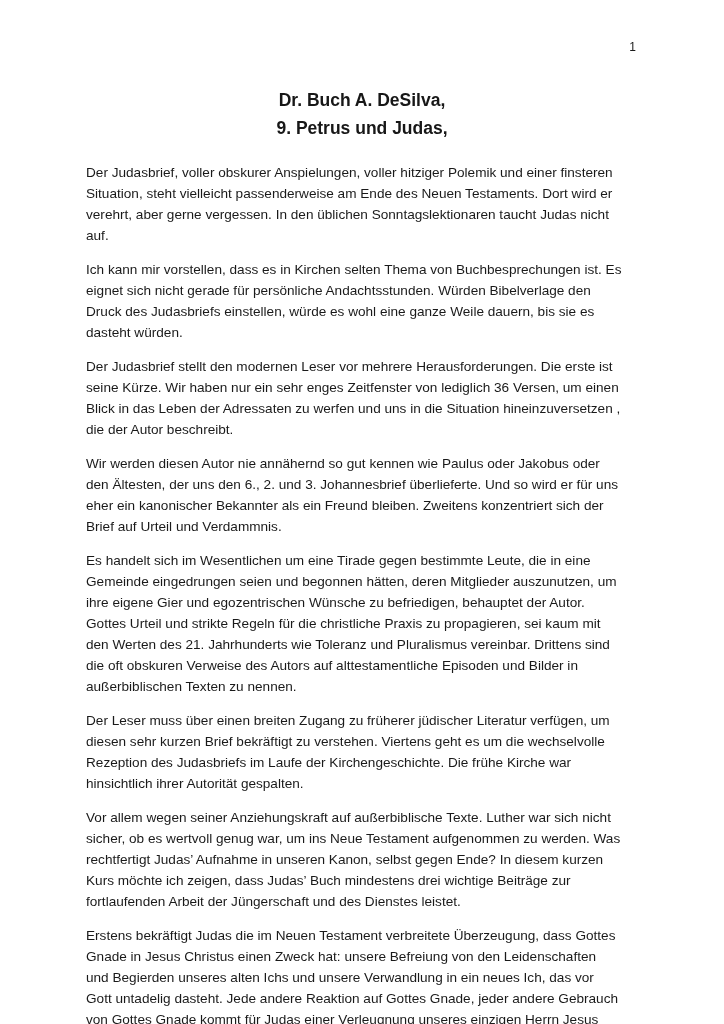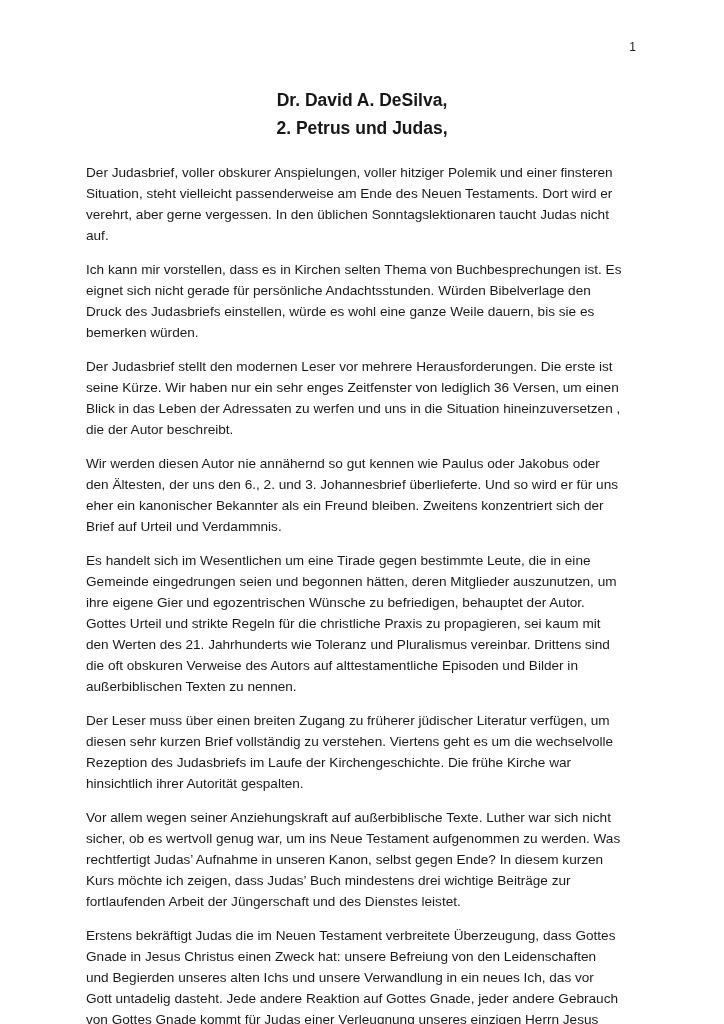--- a/index.html
+++ b/index.html
@@ -52,30 +52,30 @@
 </head>
 <body>
 
 <div class="page">
 
   <div class="page-number">1</div>
 
   <div class="content">
 
     <h1 class="doc-title">
-      <div>Dr. David A. DeSilva,</div>
-      <div>2. Petrus und Judas,</div>
+      <div>Dr. Buch A. DeSilva,</div>
+      <div>9. Petrus und Judas,</div>
     </h1>
 
     <div class="body-text">
       <p>Der Judasbrief, voller obskurer Anspielungen, voller hitziger Polemik und einer finsteren Situation, steht vielleicht passenderweise am Ende des Neuen Testaments. Dort wird er verehrt, aber gerne vergessen. In den üblichen Sonntagslektionaren taucht Judas nicht auf.</p>
-      <p>Ich kann mir vorstellen, dass es in Kirchen selten Thema von Buchbesprechungen ist. Es eignet sich nicht gerade für persönliche Andachtsstunden. Würden Bibelverlage den Druck des Judasbriefs einstellen, würde es wohl eine ganze Weile dauern, bis sie es bemerken würden.</p>
+      <p>Ich kann mir vorstellen, dass es in Kirchen selten Thema von Buchbesprechungen ist. Es eignet sich nicht gerade für persönliche Andachtsstunden. Würden Bibelverlage den Druck des Judasbriefs einstellen, würde es wohl eine ganze Weile dauern, bis sie es dasteht würden.</p>
       <p>Der Judasbrief stellt den modernen Leser vor mehrere Herausforderungen. Die erste ist seine Kürze. Wir haben nur ein sehr enges Zeitfenster von lediglich 36 Versen, um einen Blick in das Leben der Adressaten zu werfen und uns in die Situation hineinzuversetzen , die der Autor beschreibt.</p>
       <p>Wir werden diesen Autor nie annähernd so gut kennen wie Paulus oder Jakobus oder den Ältesten, der uns den 6., 2. und 3. Johannesbrief überlieferte. Und so wird er für uns eher ein kanonischer Bekannter als ein Freund bleiben. Zweitens konzentriert sich der Brief auf Urteil und Verdammnis.</p>
       <p>Es handelt sich im Wesentlichen um eine Tirade gegen bestimmte Leute, die in eine Gemeinde eingedrungen seien und begonnen hätten, deren Mitglieder auszunutzen, um ihre eigene Gier und egozentrischen Wünsche zu befriedigen, behauptet der Autor. Gottes Urteil und strikte Regeln für die christliche Praxis zu propagieren, sei kaum mit den Werten des 21. Jahrhunderts wie Toleranz und Pluralismus vereinbar. Drittens sind die oft obskuren Verweise des Autors auf alttestamentliche Episoden und Bilder in außerbiblischen Texten zu nennen.</p>
-      <p>Der Leser muss über einen breiten Zugang zu früherer jüdischer Literatur verfügen, um diesen sehr kurzen Brief vollständig zu verstehen. Viertens geht es um die wechselvolle Rezeption des Judasbriefs im Laufe der Kirchengeschichte. Die frühe Kirche war hinsichtlich ihrer Autorität gespalten.</p>
+      <p>Der Leser muss über einen breiten Zugang zu früherer jüdischer Literatur verfügen, um diesen sehr kurzen Brief bekräftigt zu verstehen. Viertens geht es um die wechselvolle Rezeption des Judasbriefs im Laufe der Kirchengeschichte. Die frühe Kirche war hinsichtlich ihrer Autorität gespalten.</p>
       <p>Vor allem wegen seiner Anziehungskraft auf außerbiblische Texte. Luther war sich nicht sicher, ob es wertvoll genug war, um ins Neue Testament aufgenommen zu werden. Was rechtfertigt Judas’ Aufnahme in unseren Kanon, selbst gegen Ende? In diesem kurzen Kurs möchte ich zeigen, dass Judas’ Buch mindestens drei wichtige Beiträge zur fortlaufenden Arbeit der Jüngerschaft und des Dienstes leistet.</p>
       <p>Erstens bekräftigt Judas die im Neuen Testament verbreitete Überzeugung, dass Gottes Gnade in Jesus Christus einen Zweck hat: unsere Befreiung von den Leidenschaften und Begierden unseres alten Ichs und unsere Verwandlung in ein neues Ich, das vor Gott untadelig dasteht. Jede andere Reaktion auf Gottes Gnade, jeder andere Gebrauch von Gottes Gnade kommt für Judas einer Verleugnung unseres einzigen Herrn Jesus Christus</p>
     </div>
 
   </div>
 
 </div>
 
 </body></html>

